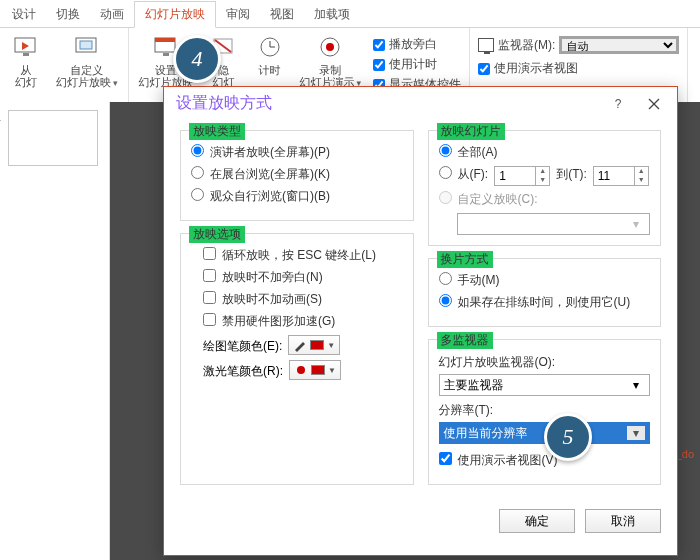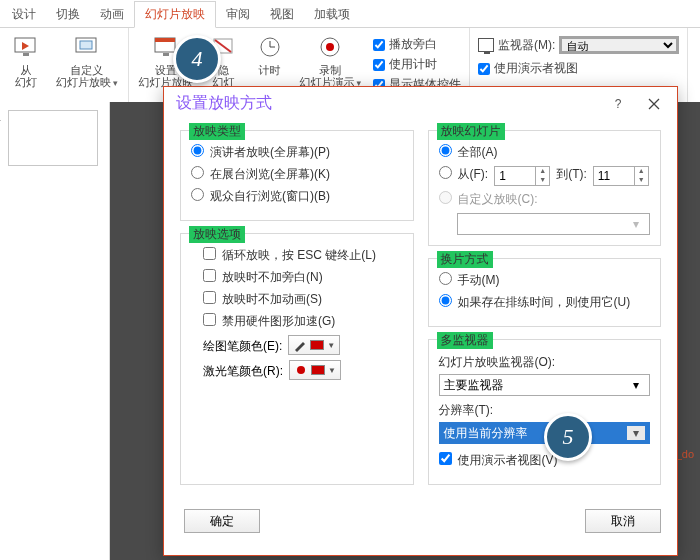--- a/index.html
+++ b/index.html
@@ -54,21 +54,21 @@
   .spin { display:inline-flex; align-items:center; border:1px solid #ababab; height:20px; }
   .spin input { width:40px; border:none; padding:0 4px; height:18px; }
   .spin .arrows { display:flex; flex-direction:column; }
   .spin .arrows span { width:14px; height:9px; font-size:7px; text-align:center; line-height:8px; color:#666; border-left:1px solid #ababab; cursor:pointer;}
   .sellike { width:100%; height:22px; border:1px solid #ababab; display:flex; align-items:center; justify-content:space-between; padding:0 4px; font-size:12px; background:#fff; cursor:pointer;}
   .sellike.hl { background:#2a7ad2; color:#fff; border-color:#2a7ad2; }
   .sellike .arrow { width:18px; text-align:center; color:inherit; }
   .gaplabel { font-size:12px; color:#333; margin:6px 0 3px 0; }
   .disabled { color:#9a9a9a; }
 
-  .dialog-footer { display:flex; justify-content:space-between; gap:10px; padding:8px 16px 14px 0;margin-left:20px; }
+  .dialog-footer { display:flex; justify-content:flex-end; gap:10px; padding:8px 16px 14px 0;margin-left:20px; }
   .btn { min-width:76px; height:24px; border:1px solid #ababab; background:linear-gradient(#fdfdfd,#ececec); font-size:12px; cursor:pointer; }
 
   
   .callout { position:absolute; width:48px; height:48px; border-radius:50%; background:#2c5f82; border:3px solid #fff; box-shadow:0 2px 4px rgba(0,0,0,.3); color:#fff; display:flex; align-items:center; justify-content:center; font-size:22px; font-style:italic; font-family:Georgia,serif; z-index:20; }
   .c4 { left:173px; top:35px; }
   .c5 { left:544px; top:413px; }
 
   .bottom-label { position:absolute; right:6px; bottom:100px; font-size:11px; color:#c94f2f; }
 
   svg { display:block; }

